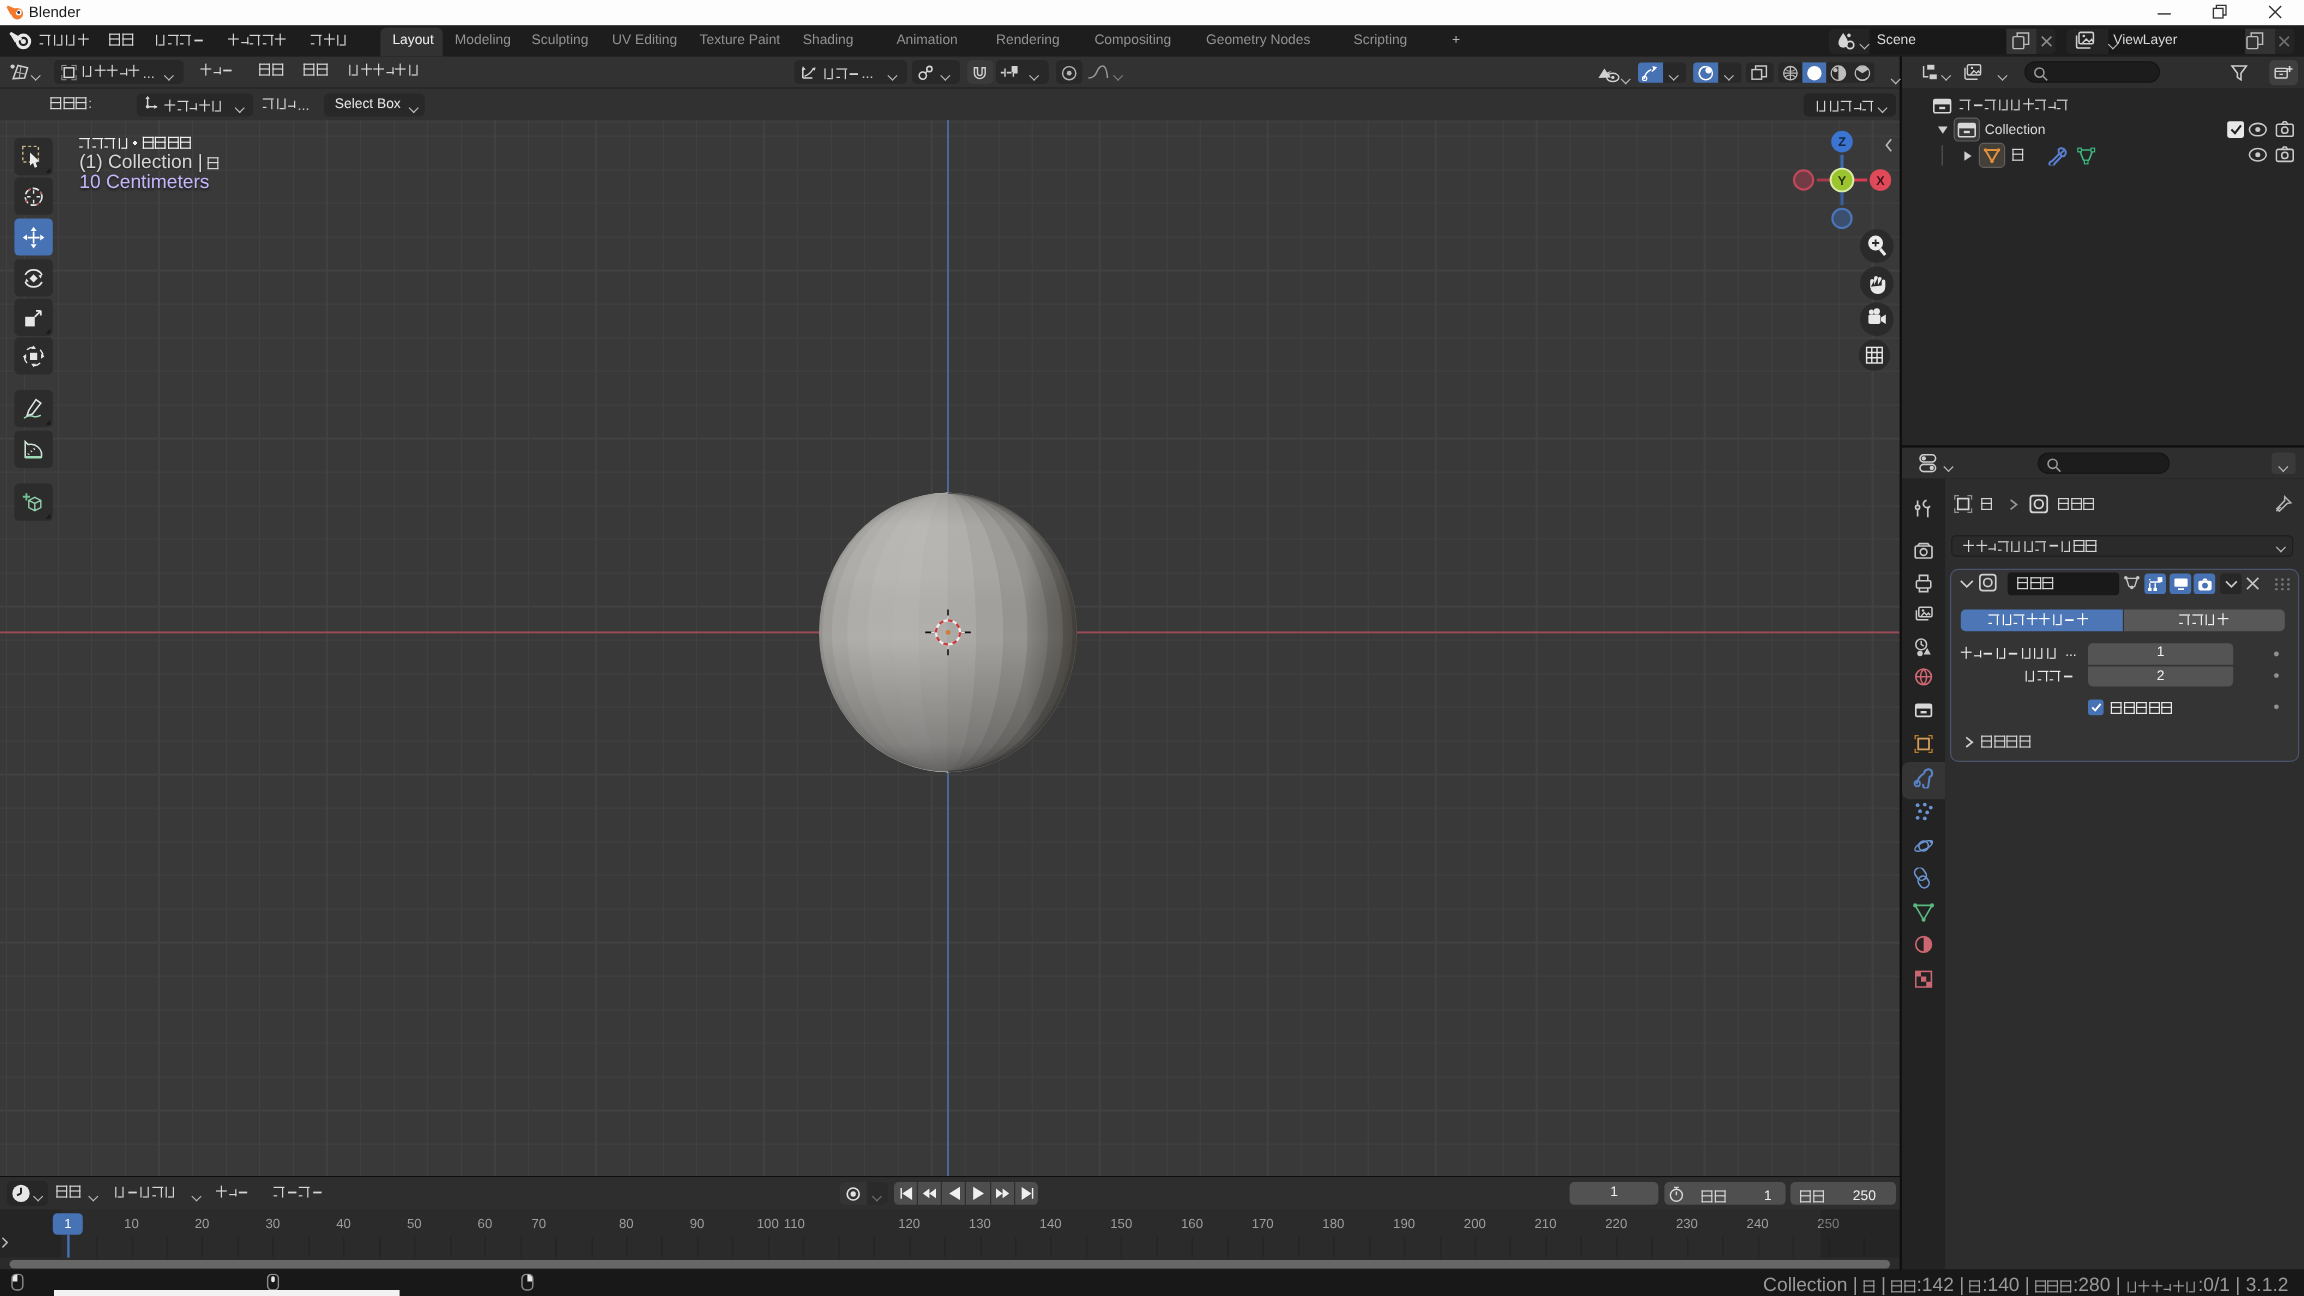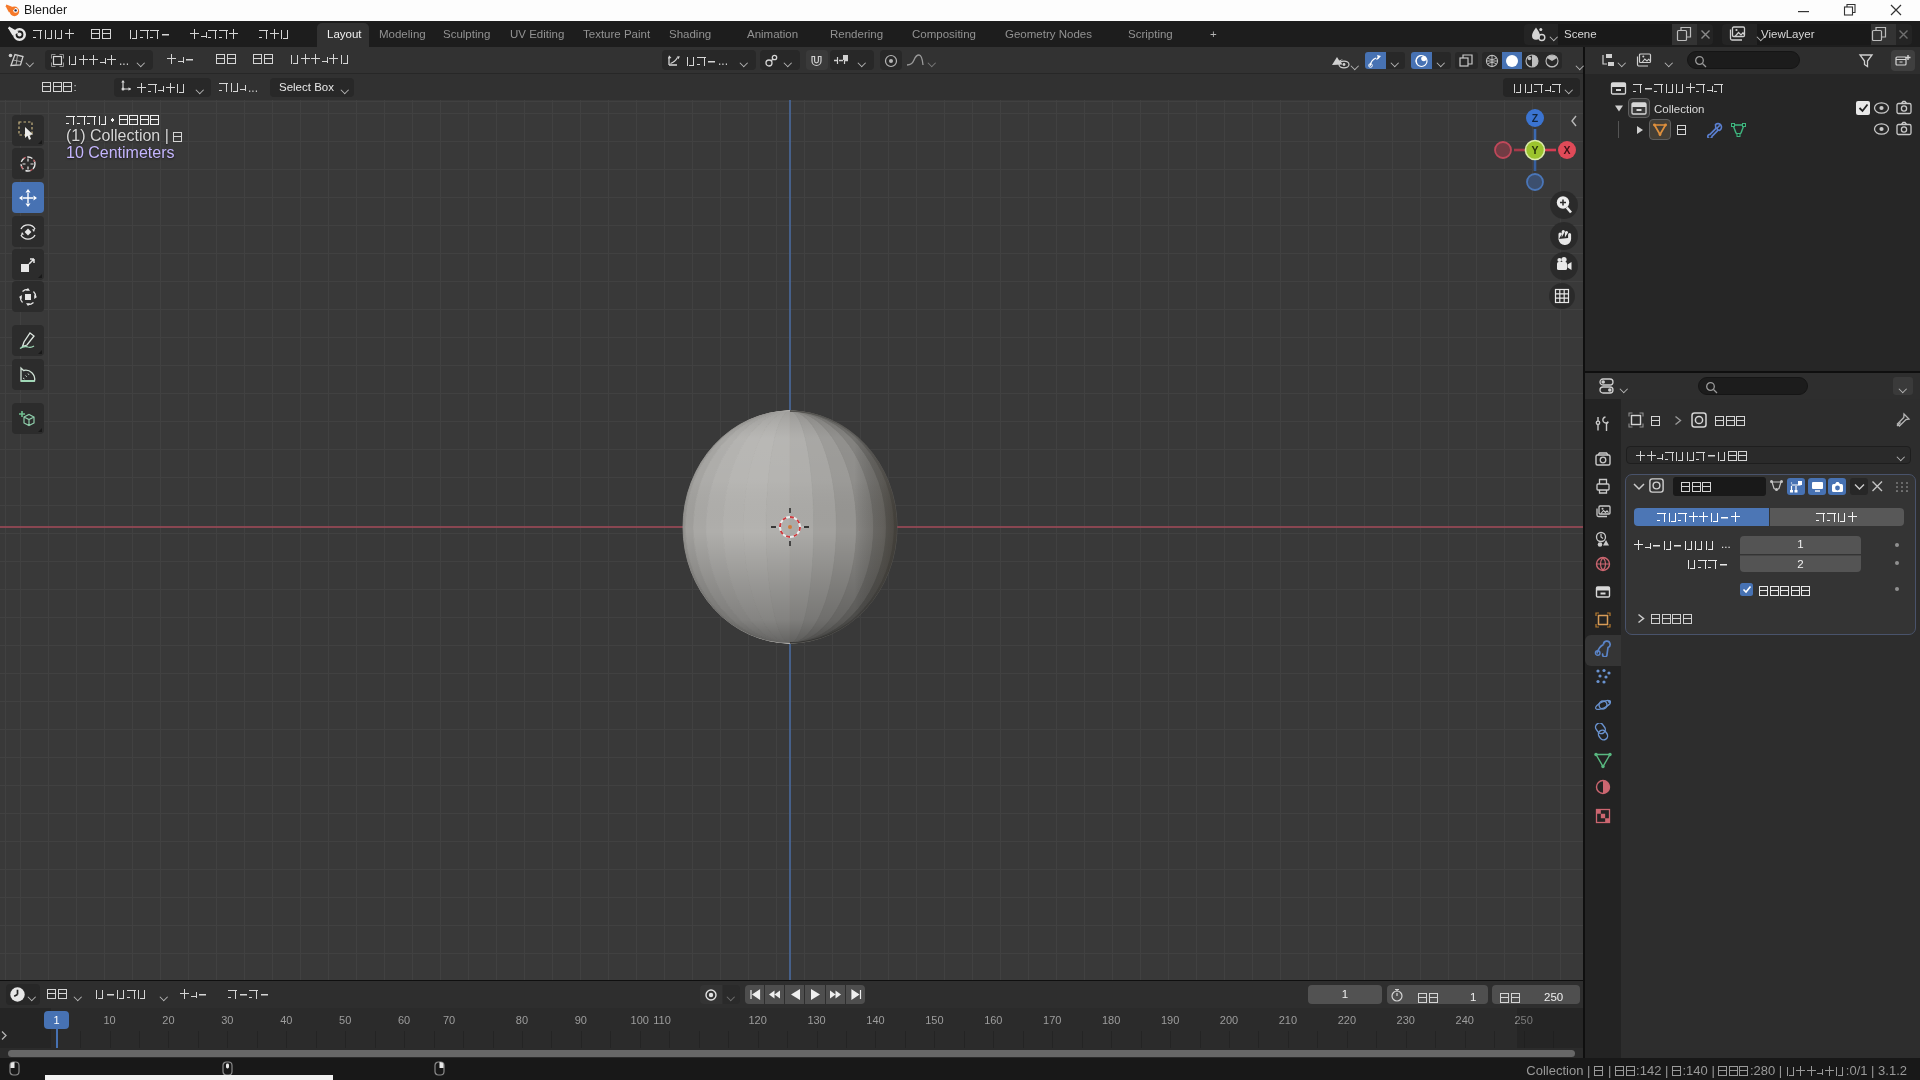--- a/index.html
+++ b/index.html
@@ -42,21 +42,21 @@
 #tl{left:0;top:981px;width:1583px;height:77px;background:#2b2b2b}
 #tlhdr{position:absolute;left:0;top:0;width:1583px;height:27px;background:#2e2e2e}
 .rnum{position:absolute;top:6px;font-size:11px;color:#9d9d9d;transform:translateX(-50%)}
 
 #outlhdr{left:1585px;top:47px;width:335px;height:27px;background:#2e2e2e}
 #outliner{left:1585px;top:74px;width:335px;height:297px;background:#262626;font-size:11.5px;color:#d9d9d9}
 #prophdr{left:1585px;top:373px;width:335px;height:26px;background:#2e2e2e}
 #props{left:1585px;top:399px;width:335px;height:659px;background:#2d2d2d;font-size:11.5px}
 #tabcol{position:absolute;left:0;top:0;width:36px;height:659px;background:#232323}
 
-#status{left:0;top:1058px;width:1920px;height:22px;background:#181818;color:#999;font-size:13px}
+#status{left:0;top:1058px;width:1920px;height:22px;background:#181818;color:#999;font-size:16px}
 .srch{position:absolute;background:#1c1c1c;border-radius:10px;border:1px solid #151515}
 .fieldg{position:absolute;background:#4f4f4f;border-radius:4px;color:#efefef;font-size:11.5px;text-align:center}
 .pbtn{position:absolute;background:#4e4e4e}
 .dot{position:absolute;width:4px;height:4px;border-radius:2px;background:#909090}
 </style></head>
 <body>
 <div id="stage">
 
 <div class="abs" id="topbar">
  <svg class="abs" style="left:7px;top:3px" width="22" height="20" viewBox="0 0 22 20">

